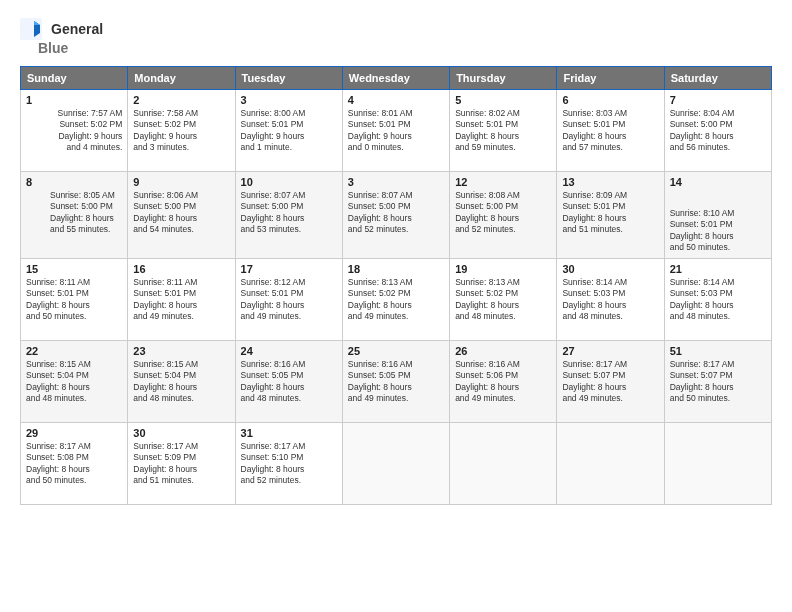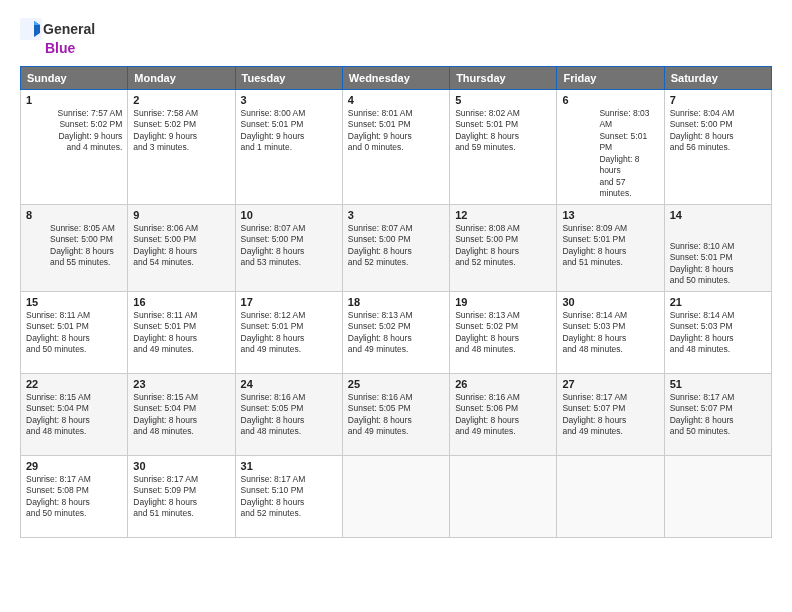--- a/index.html
+++ b/index.html
@@ -83,29 +83,29 @@
       height: 70px;
     }
   </style>
 </head>
 <body>
 
 <div class="page">
   <div class="header">
     <div class="logo">
   <div style="display:flex;flex-direction:column;align-items:flex-start">
-    <div style="display:flex;align-items:center;gap:1px">
+    <div style="display:flex;align-items:center;gap:9px">
       <svg width="22" height="22" viewBox="0 0 22 22">
         <rect x="0" y="0" width="22" height="22" fill="#f0f4ff" rx="2"></rect>
         <polygon points="14,3 20,7 20,15 14,19" fill="#1565C0"></polygon>
         <polygon points="14,3 20,7 14,7" fill="#42A5F5"></polygon>
       </svg>
       <span style="font-size:14px;font-weight:bold;color:#333;font-family:Arial">General</span>
     </div>
-    <span style="font-size:14px;font-weight:bold;color:#a21caf;font-family:Arial;margin-left:25px">Blue</span>
+    <span style="font-size:14px;font-weight:bold;color:#737373;font-family:Arial;margin-left:18px">Blue</span>
   </div>
 </div>
     <div class="title-block">
       <div class="month-title"></div>
       <div class="location"></div>
     </div>
   </div>
 
   <table class="calendar">
     <thead>
@@ -151,21 +151,21 @@
           </td>
           <td>
             <div class="day-num">5</div>
             <div class="day-info" style="white-space: pre-line;">Sunrise: 8:02 AM
 Sunset: 5:01 PM
 Daylight: 8 hours
 and 59 minutes.</div>
           </td>
           <td>
             <div class="day-num">6</div>
-            <div class="day-info" style="white-space: pre-line; margin-left: 37px;">Sunrise: 8:03 AM
+            <div class="day-info" style="white-space: pre-line;">Sunrise: 8:03 AM
 Sunset: 5:01 PM
 Daylight: 8 hours
 and 57 minutes.</div>
           </td>
           <td>
             <div class="day-num">7</div>
             <div class="day-info" style="white-space: pre-line;">Sunrise: 8:04 AM
 Sunset: 5:00 PM
 Daylight: 8 hours
 and 56 minutes.</div>

